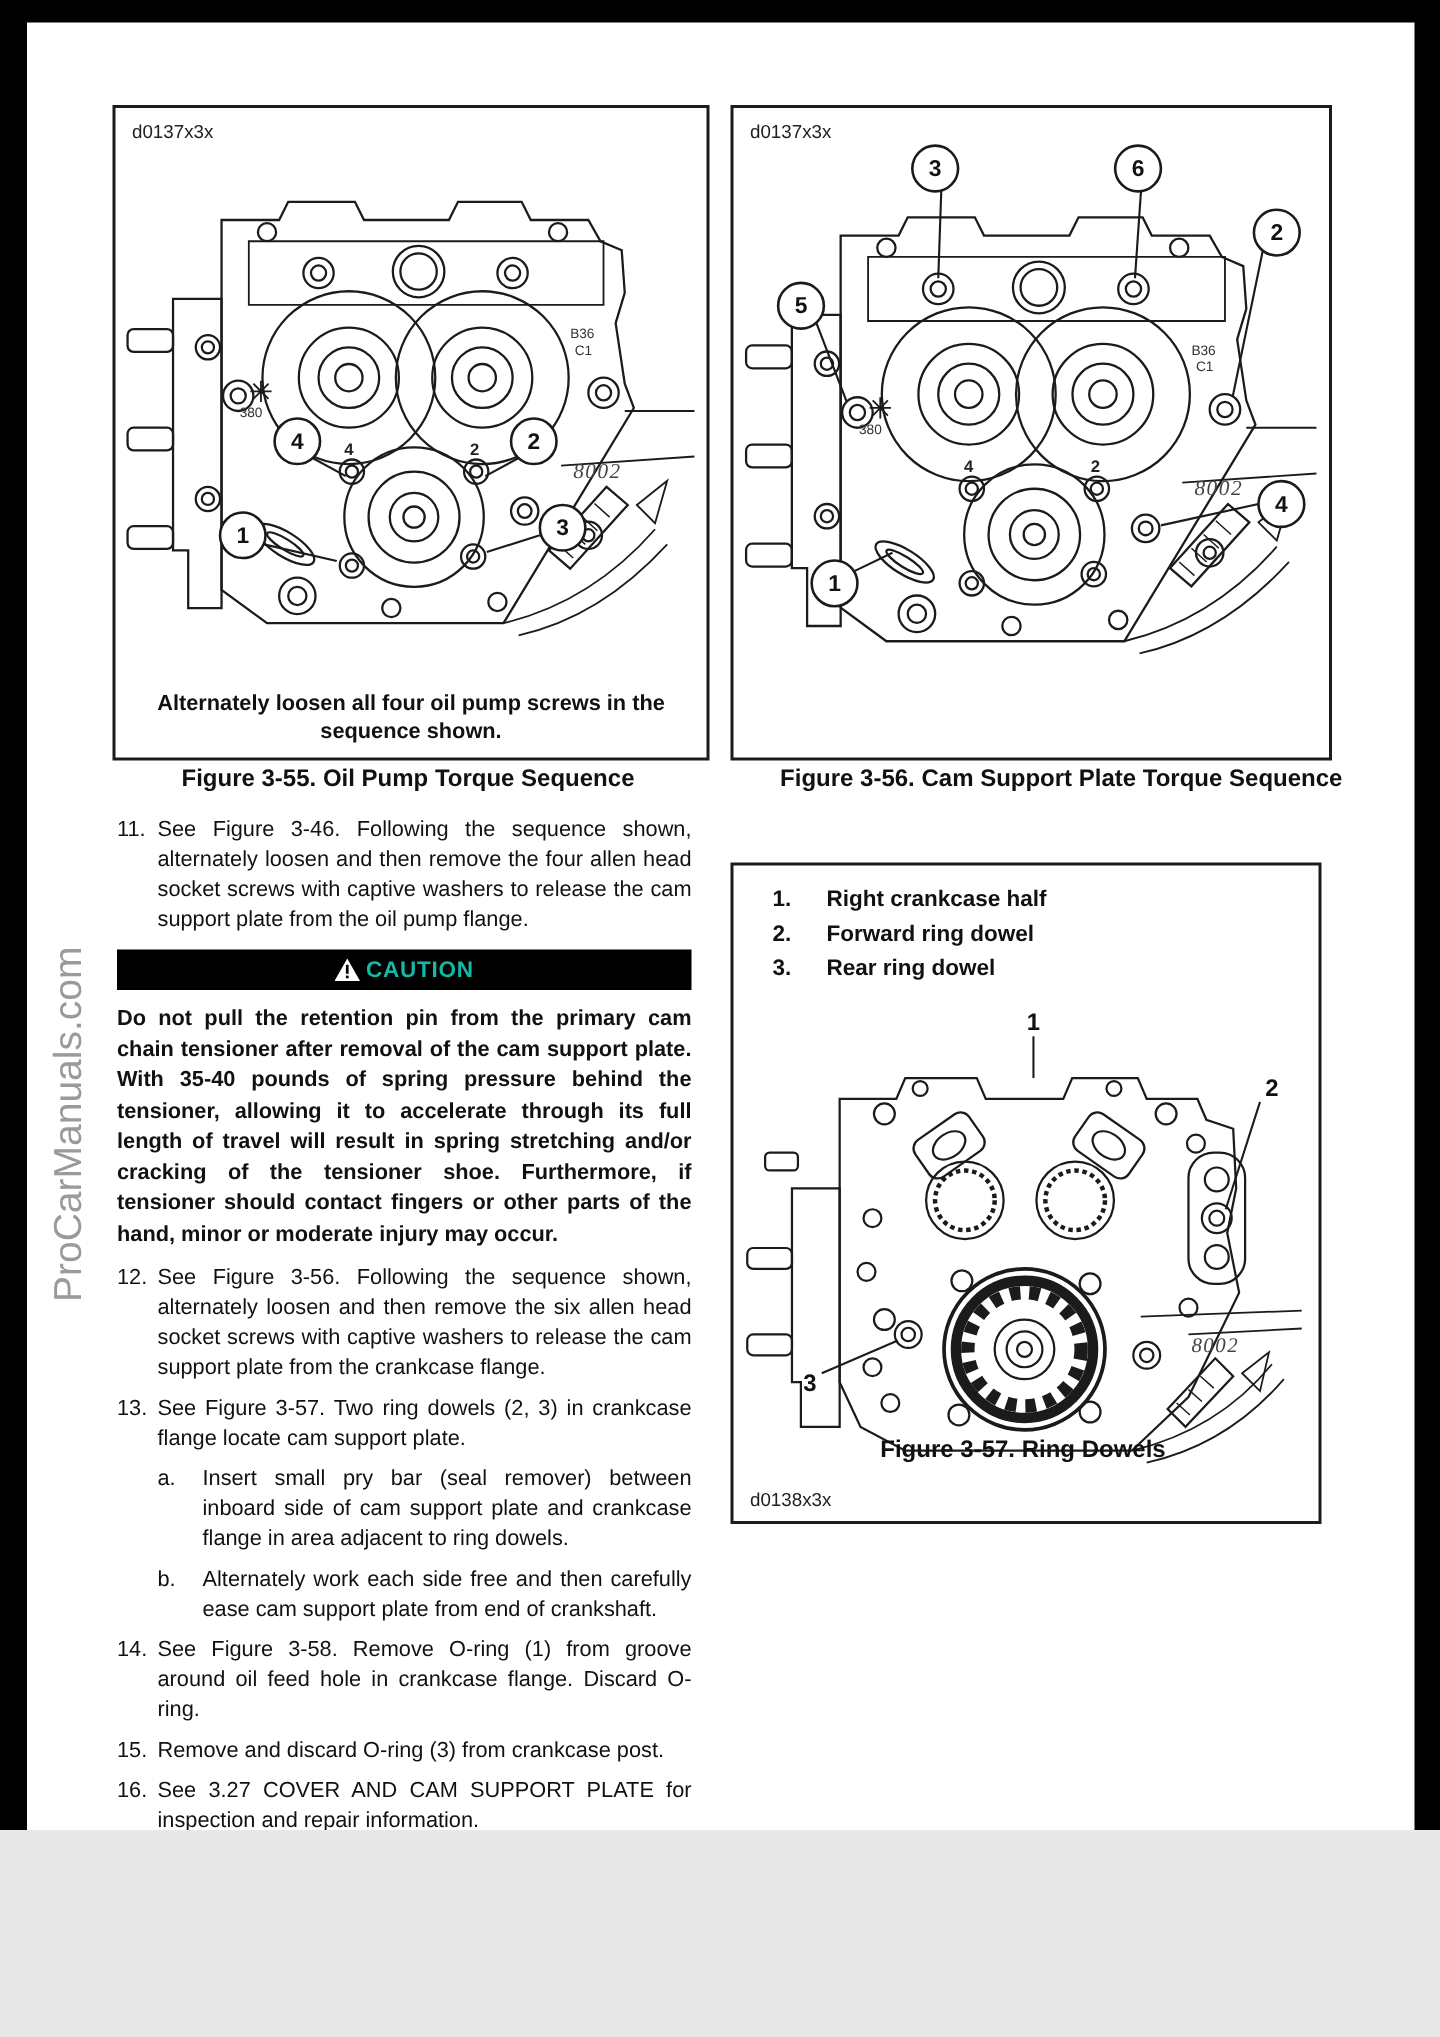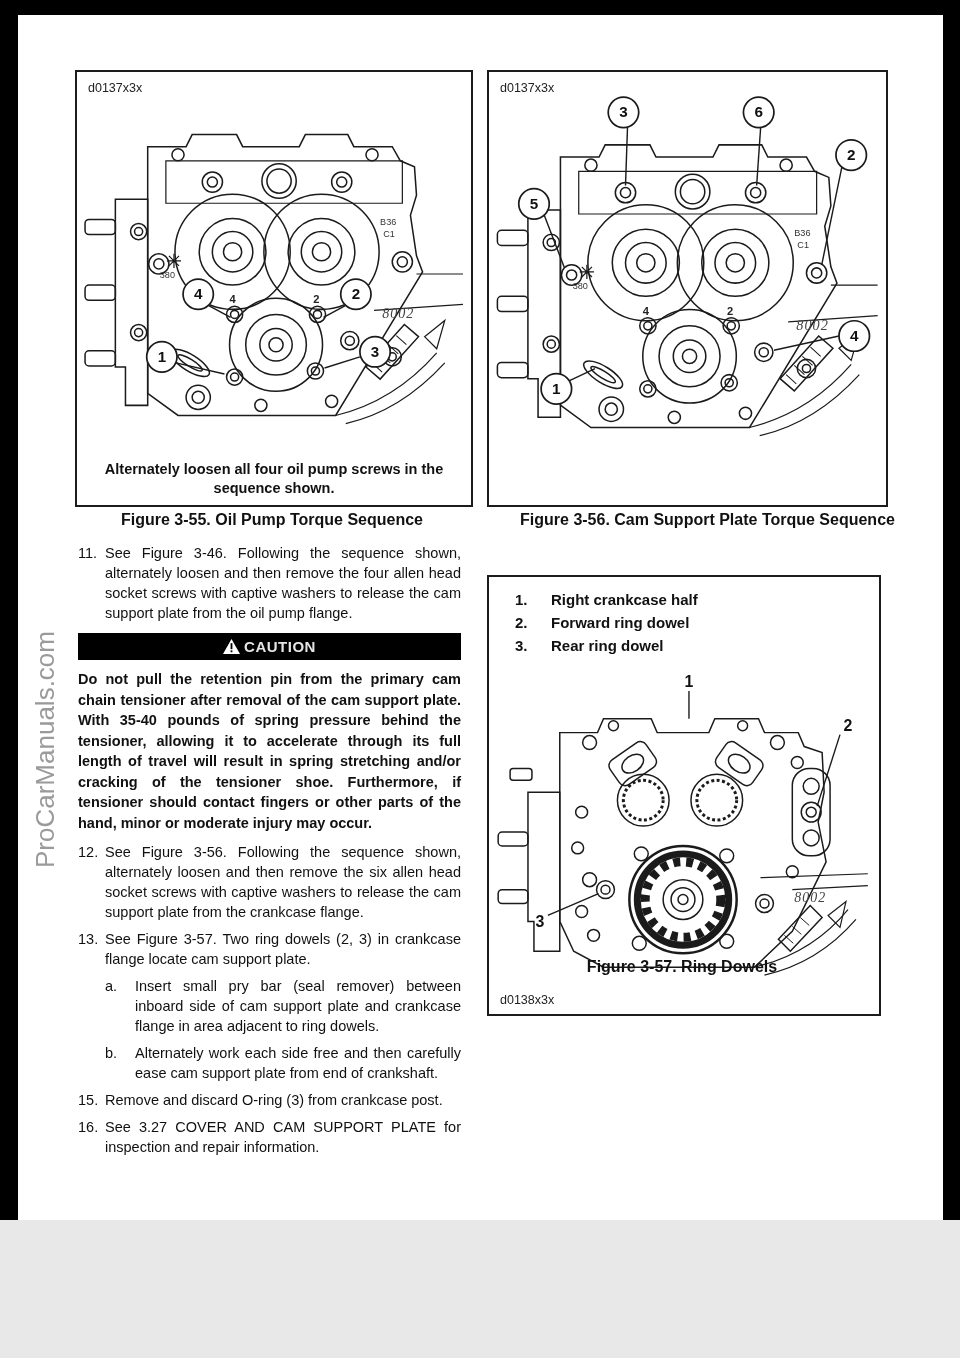--- a/index.html
+++ b/index.html
@@ -45,21 +45,21 @@
   .legend-row{display:flex;margin:0 0 1px 26px;font-weight:bold;font-size:15px;line-height:22px;}
   .legend-num{width:36px;flex-shrink:0;}
 
   
   .left-col{position:absolute;left:78px;top:543px;width:383px;font-size:14.5px;line-height:20px;}
   .step{display:flex;margin-bottom:7px;}
   .step-num{width:27px;flex-shrink:0;}
   .step-text{flex:1;text-align:justify;}
   .substep{display:flex;margin:7px 0 0 27px;}
   .sub-num{width:30px;flex-shrink:0;}
-  .caution-bar{margin:10px 0 9px 0;height:27px;background:#000;color:#e5e5e5;display:flex;
+  .caution-bar{margin:10px 0 9px 0;height:27px;background:#000;color:#14b8a6;display:flex;
                align-items:center;justify-content:center;font-weight:bold;font-size:15px;letter-spacing:.5px;}
   .caution-bar svg{margin-right:4px;}
   .caution-body{font-weight:bold;text-align:justify;margin-bottom:9px;line-height:20.5px;}
 
   
   .footer{position:absolute;left:75px;top:1240px;font-weight:bold;font-size:15px;}
   .footer .sec{margin-left:22px;margin-top:11px;}
   .wm-left{position:absolute;left:30px;top:868px;transform:rotate(-90deg);transform-origin:0 0;
            color:#9a9a9a;font-size:26px;white-space:nowrap;}
   .wm-bottom{position:absolute;left:645px;top:1325px;color:#8f8f8f;font-size:31px;z-index:5;white-space:nowrap;}
@@ -254,20 +254,24 @@
     </div>
     <div class="substep">
       <span class="sub-num">a.</span>
       <span class="step-text">Insert small pry bar (seal remover) between inboard side of cam support plate and crankcase flange in area adjacent to ring dowels.</span>
     </div>
     <div class="substep" style="margin-bottom:7px">
       <span class="sub-num">b.</span>
       <span class="step-text">Alternately work each side free and then carefully ease cam support plate from end of crankshaft.</span>
     </div>
     <div class="step">
+      <span class="step-num">14.</span>
+      <span class="step-text">See Figure 3-58. Remove O-ring (1) from groove around oil feed hole in crankcase flange. Discard O-ring.</span>
+    </div>
+    <div class="step">
       <span class="step-num">15.</span>
       <span class="step-text">Remove and discard O-ring (3) from crankcase post.</span>
     </div>
     <div class="step">
       <span class="step-num">16.</span>
       <span class="step-text">See 3.27 COVER AND CAM SUPPORT PLATE for inspection and repair information.</span>
     </div>
   </div>
 
   <div class="fig-box rbox">

